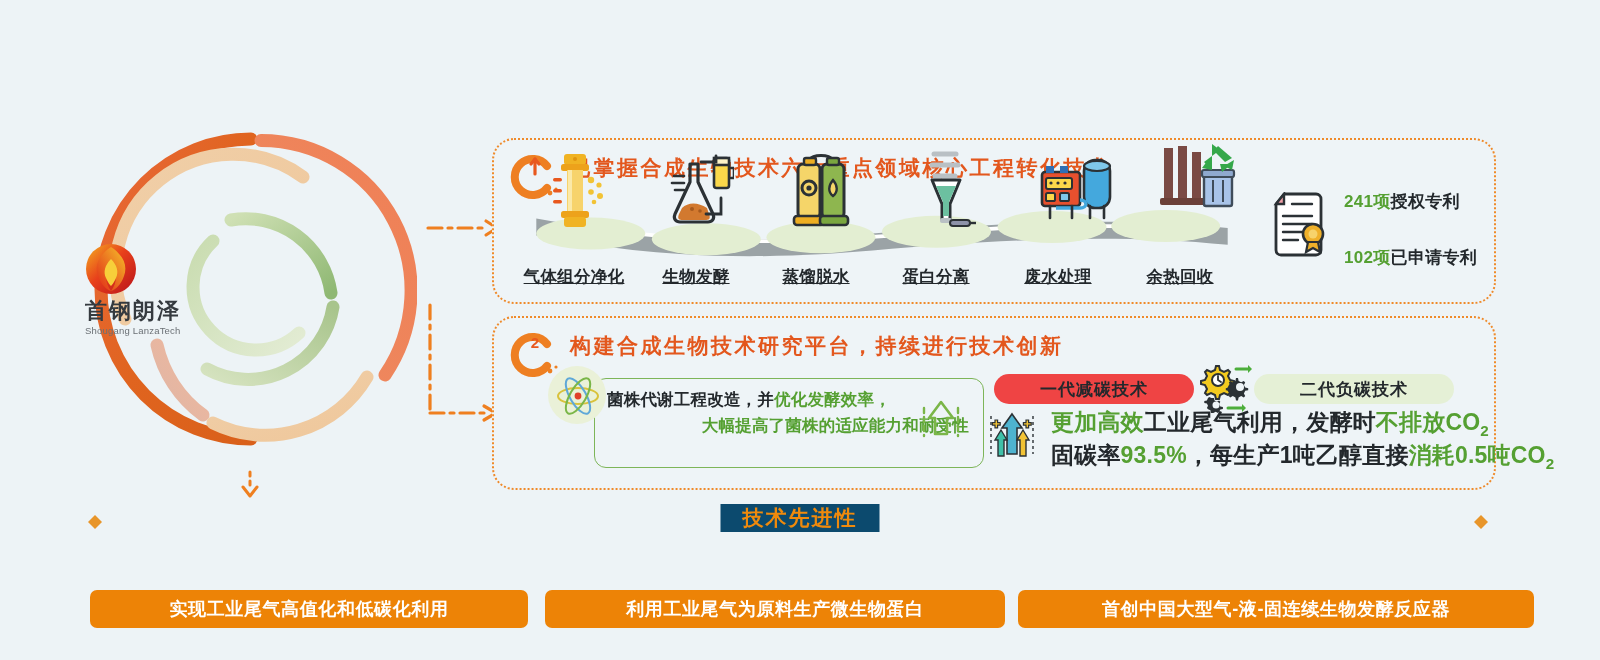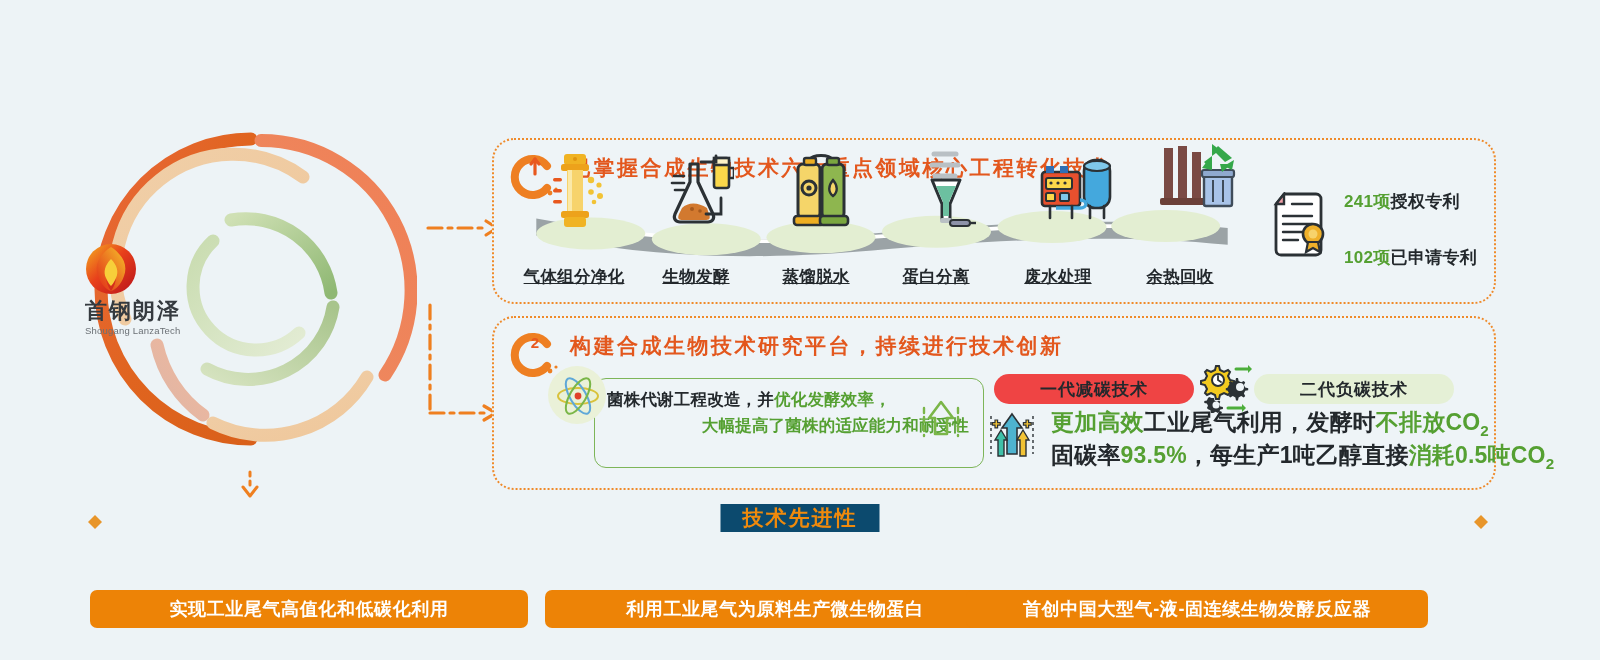--- a/index.html
+++ b/index.html
@@ -94,21 +94,21 @@
     font-size:21px;font-weight:bold;color:#f08a0c;letter-spacing:2px;
     background:#0c4a6e;padding:0 22px;
   }
   .cta{
     position:absolute;top:543px;height:38px;background:#ed8306;border-radius:7px;
     display:flex;align-items:center;justify-content:center;
     color:#ffffff;font-size:18px;font-weight:bold;letter-spacing:.6px;white-space:nowrap;margin-top:47px;
   }
   #cta-0{left:90px;width:438px;}
   #cta-1{left:545px;width:460px;}
-  #cta-2{left:966px;width:462px;}
+  #cta-2{left:1018px;width:516px;}
   sub{font-size:.66em;}
 </style>
 </head>
 <body>
 
 <div class="stage">
 
   <div id="brand-circle">
     <svg width="332" height="332" viewBox="0 0 332 332">
       <defs>

